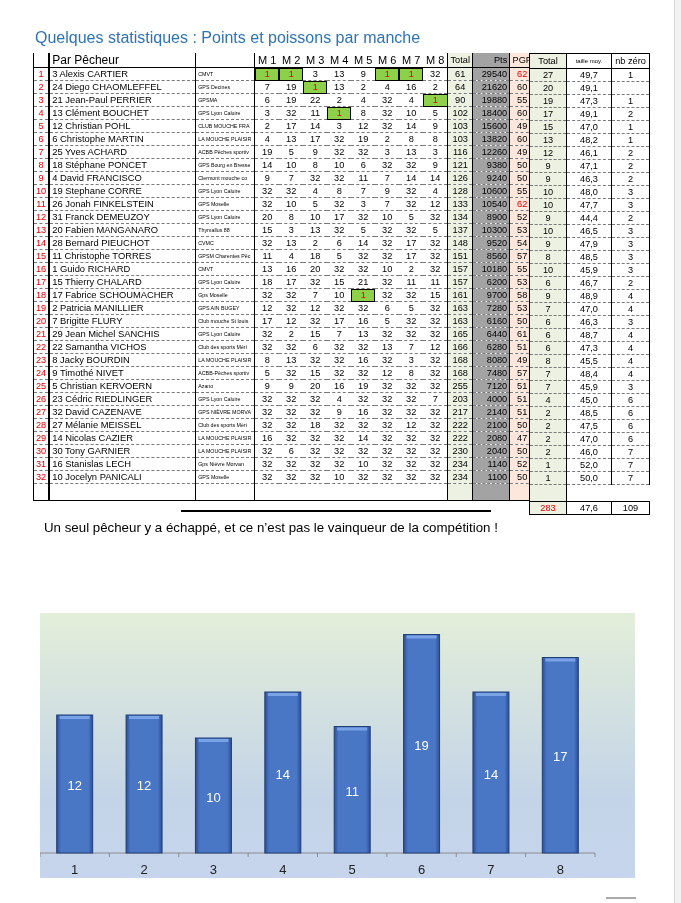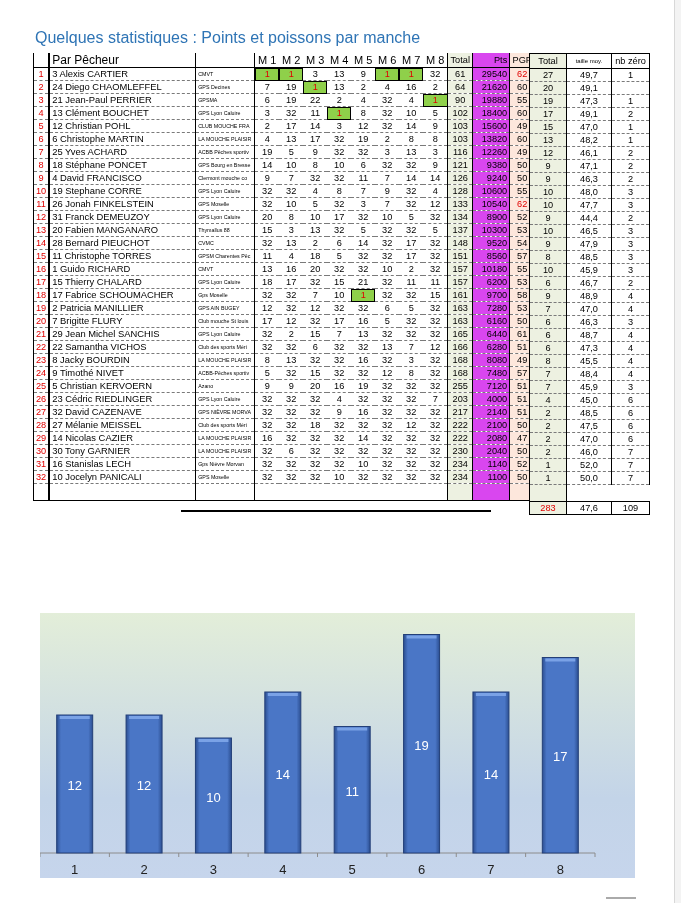--- a/index.html
+++ b/index.html
@@ -11,21 +11,21 @@
   .main td{height:12px;padding:0 2px;line-height:12px;border-bottom:1px dashed #7a7a7a;text-align:center;white-space:nowrap;overflow:hidden;}
   .main tr.hdr td{border-bottom:1px solid #000;height:14px;}
   .c-rank{width:9px;color:#e00000;border-left:1px solid #000;border-right:2px solid #000;}
   .c-name{width:141px;text-align:left!important;border-right:1px solid #000;font-size:9.4px;}
   .c-club{width:54px;text-align:left!important;font-size:5.3px;border-right:1px solid #000;max-width:54px;}
   .c-m{width:20px;}
   .c-m.first{border-left:1px solid #000;}
   .c-m.last{border-right:1px solid #000;}
   .green{background:#8fd04a;color:#e00000;outline:1px solid #000;outline-offset:-1px;}
   .c-tot{width:20px;background:#edf1e1;border-right:1px solid #000;}
-  .c-pts{width:32px;background:#d946ef;text-align:right!important;border-right:1px solid #000;}
+  .c-pts{width:32px;background:#a3a3a3;text-align:right!important;border-right:1px solid #000;}
   .c-pgp{width:20px;background:#fde7dc;border-right:1px solid #000;}
   .red{color:#e00000;}
   .hdr .c-name{font-size:12px;}
   .hdr td.c-m{font-size:11px;}
   .main tr.blank td{height:16px;border-bottom:1px solid #000;}
   .side{position:absolute;left:529px;top:53px;font-size:9.2px;}
   .side td{height:12px;line-height:12px;padding:0 2px;border-bottom:1px dashed #7a7a7a;text-align:center;}
   .side tr.hdr td{border-bottom:1px solid #000;height:14px;border-top:1px solid #000;}
   .s-tot{width:32px;background:#edf1e1;border-left:1px solid #000;border-right:1px solid #000;}
   .s-taille{width:40px;border-right:1px solid #000;}
@@ -773,20 +773,21 @@
         <td class="s-tot red" style="border-top: 1px solid rgb(0, 0, 0);">283</td>
         <td class="s-taille">47,6</td>
         <td class="s-zero">109</td>
       </tr>
     </tbody>
 </table>
 
 <div class="hline"></div>
 
 <div class="notes">
+  <div>Un seul pêcheur y a échappé, et ce n’est pas le vainqueur de la compétition !</div>
 </div>
 
 <div class="chart">
   <svg id="chart-svg" width="595" height="265">
       <defs>
         <linearGradient id="barg" x1="0" x2="1" y1="0" y2="0">
           <stop offset="0" stop-color="#2c4f92"></stop>
           <stop offset="0.12" stop-color="#4a76c6"></stop>
           <stop offset="0.88" stop-color="#4a76c6"></stop>
           <stop offset="1" stop-color="#2c4f92"></stop>

